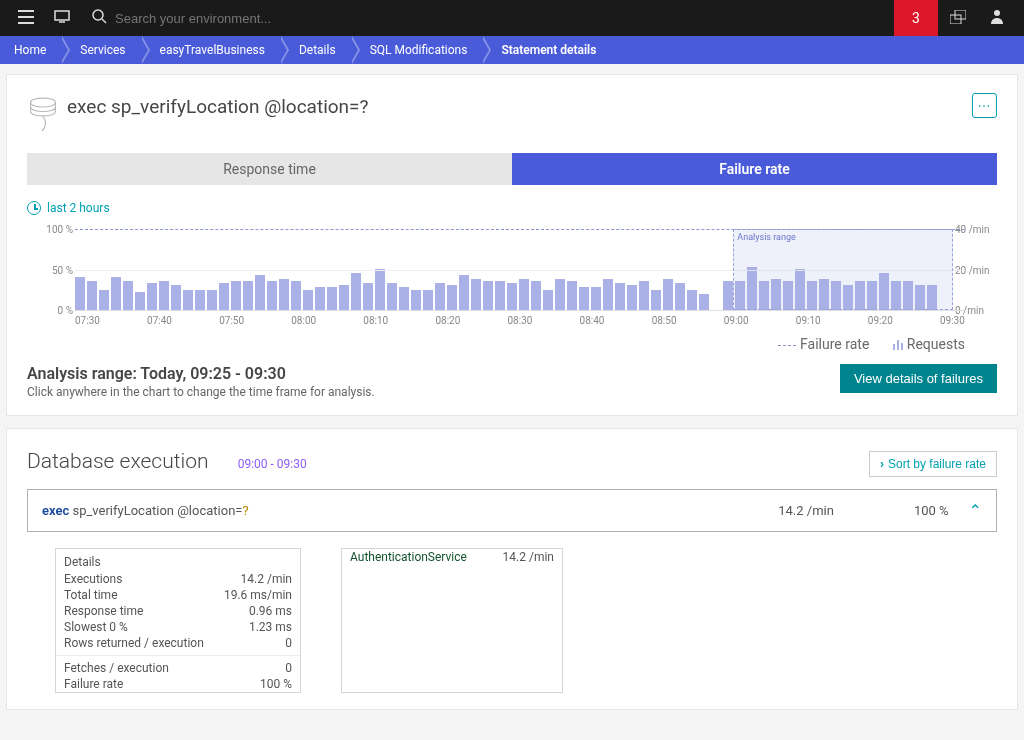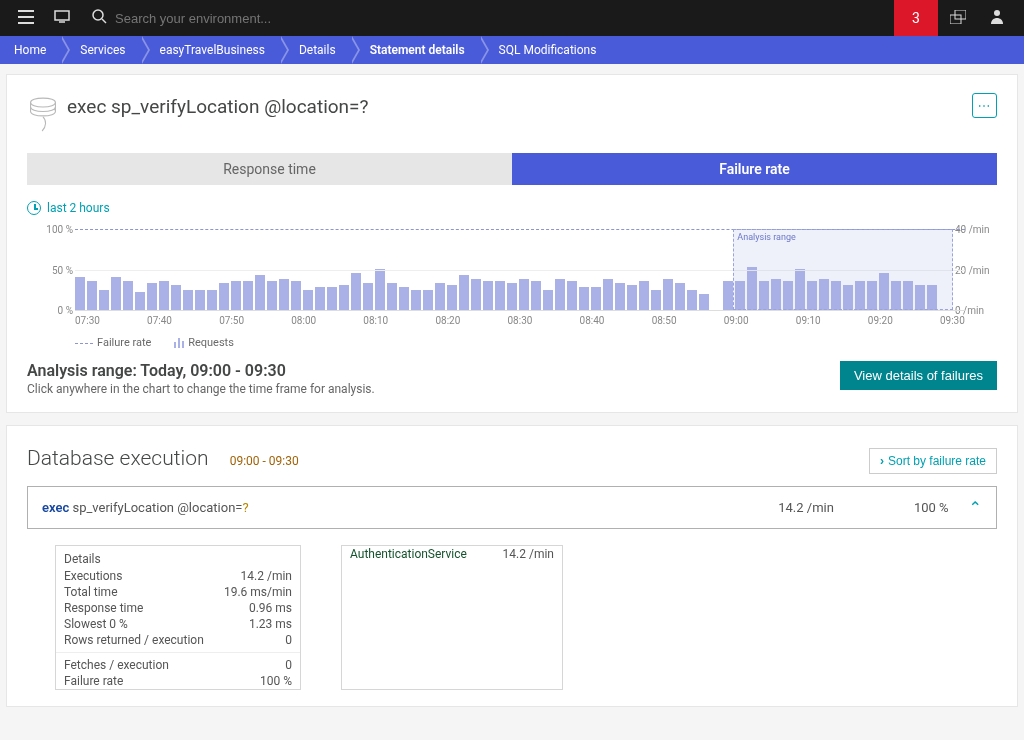--- a/index.html
+++ b/index.html
@@ -91,38 +91,38 @@
   .bar { background: #aab1e7; width: 10px; }
   .grid-line { position: absolute; left: 0; right: 0; border-top: 1px solid #eee;}
   .dashed-top { position: absolute; top: 0; left: 0; right: 0; border-top: 1px dashed #8c95cf; }
   .analysis-band {
     position: absolute; top: 0; bottom: 0; right: 0;
     background: rgba(160,170,230,0.18); border: 1px dashed #9aa3dd;
     pointer-events: none;
   }
   .analysis-label { position: absolute; top: 2px; left: 3px; font-size: 9px; color: #6b78c9;}
   .x-axis { display: flex; justify-content: space-between; margin-top: 4px; font-size: 10px; color: #888;}
-  .legend { text-align: left; margin-top: 10px; font-size: 11px; color: #6a6a6a;}
+  .legend { text-align: right; margin-top: 10px; font-size: 14px; color: #6a6a6a;}
   .leg-dash { display: inline-block; width: 18px; border-top: 1.5px dashed #8c95cf; vertical-align: middle; margin-right: 4px;}
   .leg-bar { display: inline-block; width: 10px; height: 10px; vertical-align: middle; position: relative; margin: 0 4px 0 20px;}
   .leg-bar span { position: absolute; bottom: 0; width: 2px; background: #aab1e7;}
   .leg-bar .b1 { left: 0; height: 6px;} .leg-bar .b2 { left: 4px; height: 10px;} .leg-bar .b3 { left: 8px; height: 7px;}
 
   .range-row { display: flex; justify-content: space-between; align-items: flex-start; margin-top: 8px;}
   .range-text h3 { margin: 0; font-size: 16px; font-weight: 600; color: #454646;}
   .range-text p { margin: 2px 0 0 0; font-size: 12px; color: #666;}
   .teal-btn {
     background: #00848e; color: #fff; border: none;
     padding: 7px 14px; font-size: 13px; cursor: pointer; white-space: nowrap;
   }
 
   
   .db-head { display: flex; align-items: baseline; justify-content: space-between; }
   .db-title { font-size: 21px; font-weight: 300; color: #454646;}
-  .db-time { font-size: 12px; color: #a16207; margin-left: 10px; font-weight: 400; padding-left: 8px;}
+  .db-time { font-size: 12px; color: #8b5cf6; margin-left: 18px; font-weight: 400; padding-left: 8px;}
   .sort-btn {
     background: #fff; border: 1px solid #ccc; padding: 5px 10px;
     color: #00a1b2; font-size: 12px; cursor: pointer; display: flex; align-items: center;
   }
   .sort-btn span:first-child { margin-right: 4px; font-weight: bold;}
 
   .stmt-row {
     border: 1px solid #b0b0b0; margin-top: 12px; padding: 11px 14px;
     display: flex; align-items: center; font-size: 13px; cursor: pointer;
   }
@@ -182,22 +182,22 @@
         <path d="M1 15c0-4 3-6 6-6s6 2 6 6z" fill="#ddd"></path>
       </svg>
   </div>
 </div>
 
 <div class="breadcrumb-bar">
   <div class="crumb">Home</div>
   <div class="crumb">Services</div>
   <div class="crumb">easyTravelBusiness</div>
   <div class="crumb">Details</div>
+  <div class="crumb">SQL Modifications</div>
   <div class="crumb active">Statement details</div>
-  <div class="crumb">SQL Modifications</div>
 </div>
 
 <div class="page-wrapper">
 
   <div class="card">
     <div class="title-row">
       <svg class="db-icon dbsvg" viewBox="0 0 36 40">
         <path d="M4 6c0-3 6-5 14-5s14 2 14 5-6 5-14 5-14-2-14-5z"></path>
         <path d="M4 6v5c0 3 6 5 14 5s14-2 14-5V6"></path>
         <path d="M4 11v5c0 3 6 5 14 5s14-2 14-5v-5"></path>
@@ -328,21 +328,21 @@
         </div>
 
       <div class="legend">
         <span class="leg-dash"></span><span>Failure rate</span>
         <span class="leg-bar"><span class="b1"></span><span class="b2"></span><span class="b3"></span></span><span>Requests</span>
       </div>
     </div>
 
     <div class="range-row">
       <div class="range-text">
-        <h3>Analysis range: Today, 09:00 - 09:30</h3>
+        <h3>Analysis range: Today, 09:25 - 09:30</h3>
         <p>Click anywhere in the chart to change the time frame for analysis.</p>
       </div>
       <button class="teal-btn">View details of failures</button>
     </div>
   </div>
 
   <div class="card">
     <div class="db-head">
       <div>
         <span class="db-title">Database execution</span>

